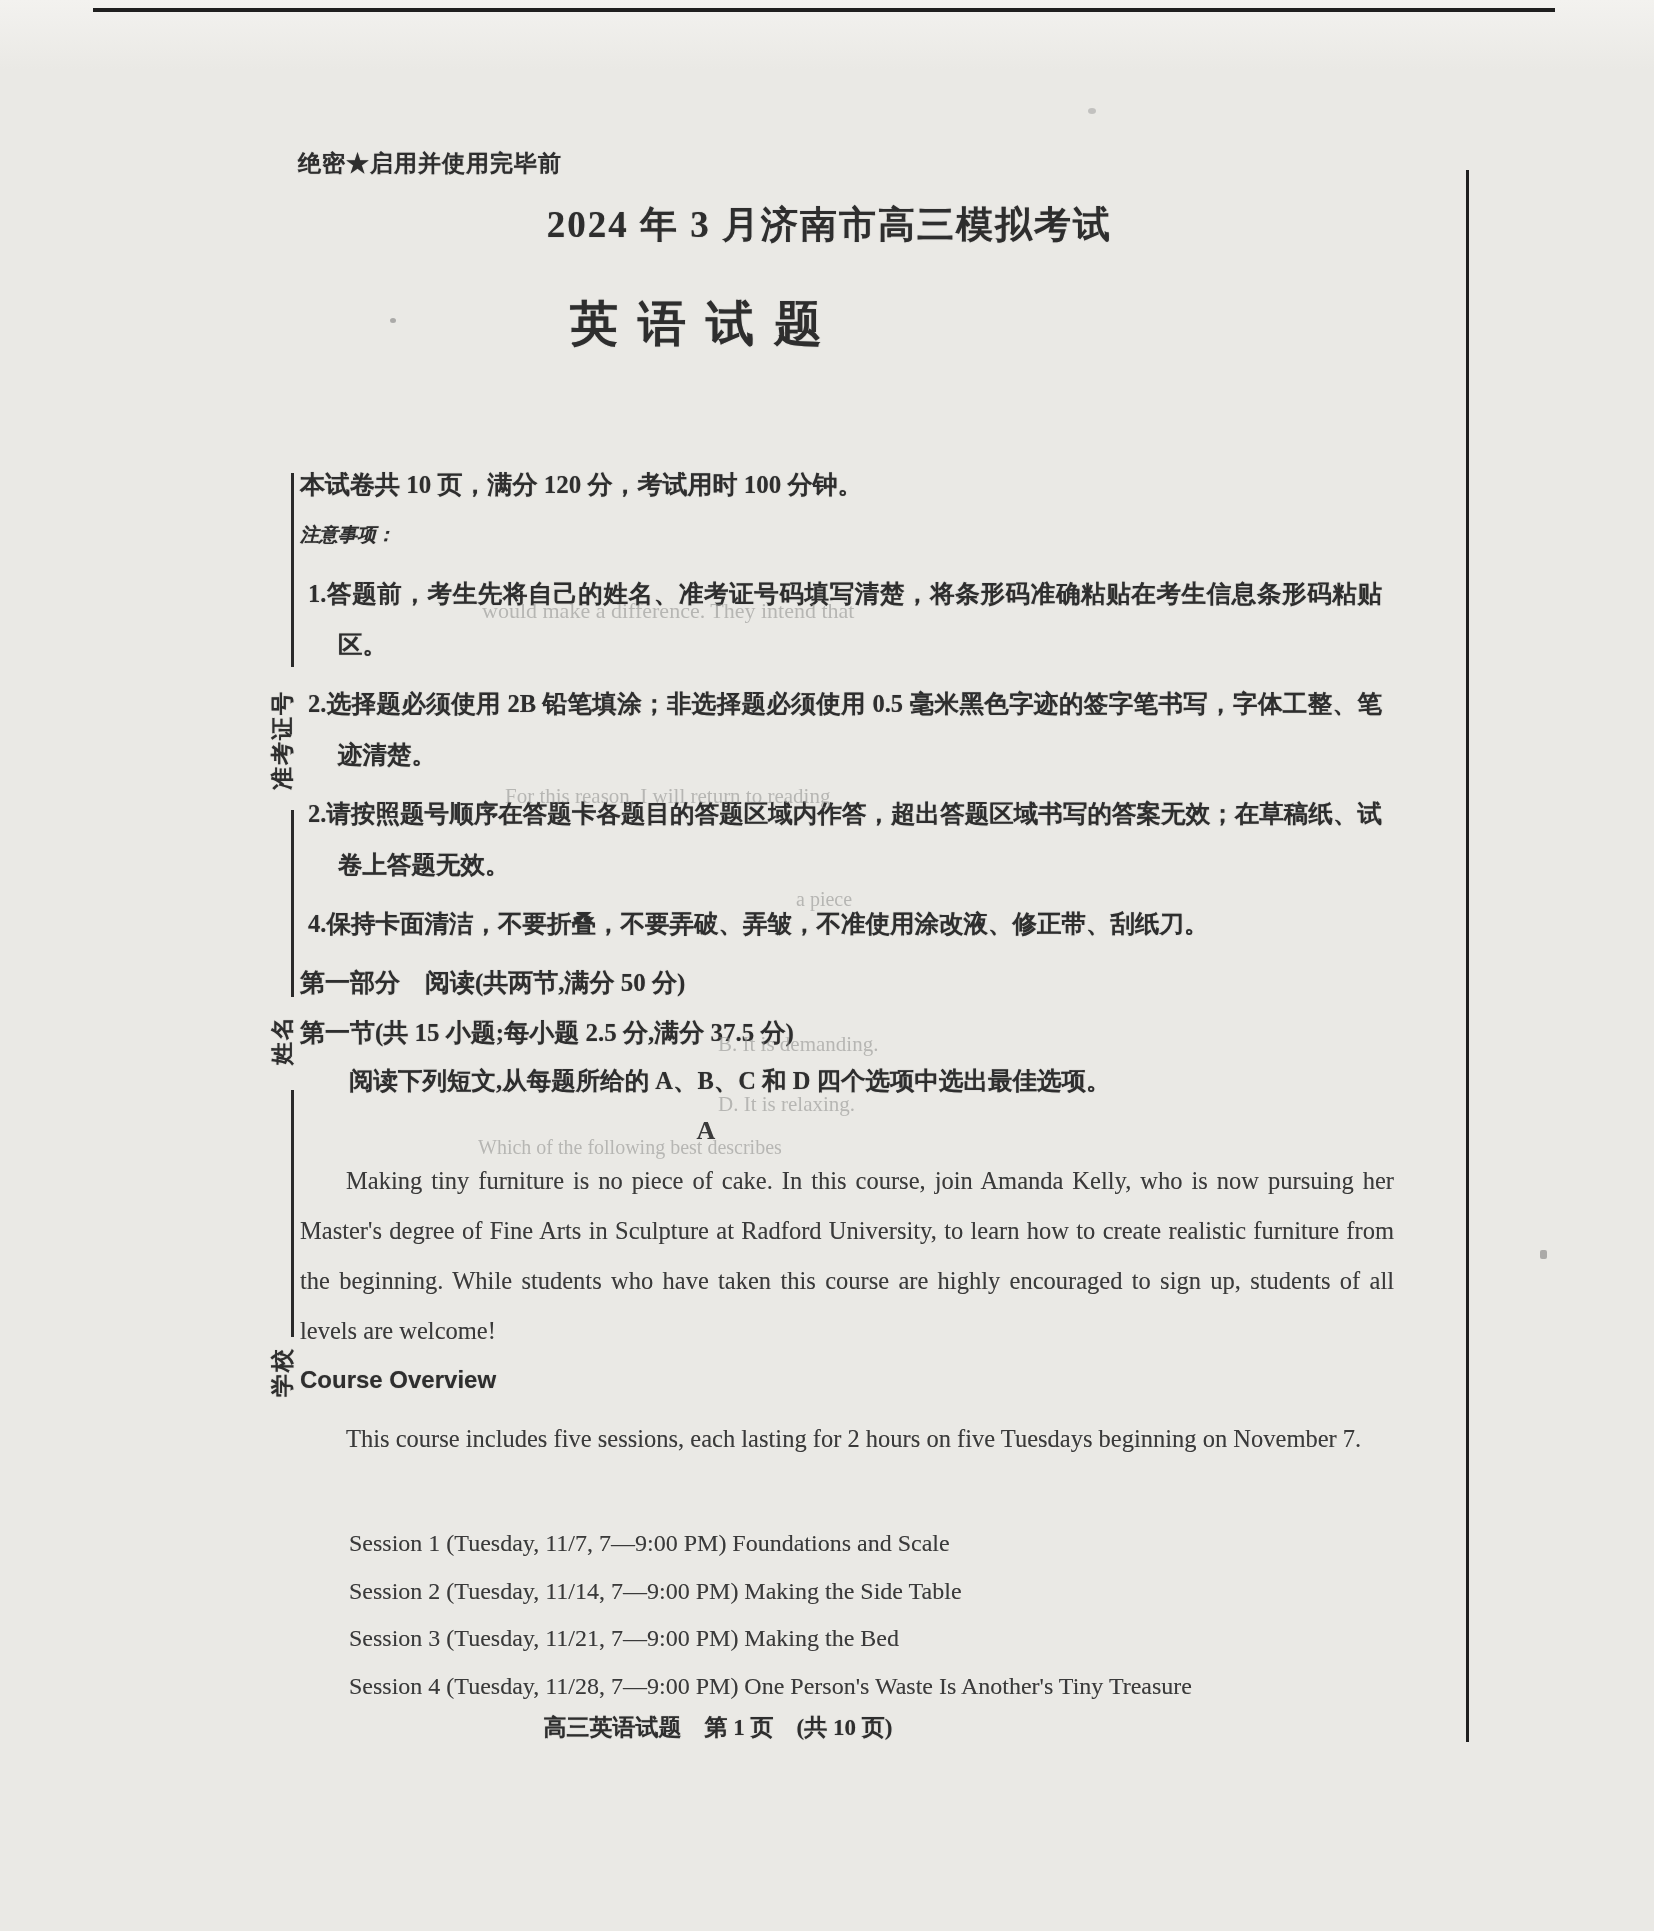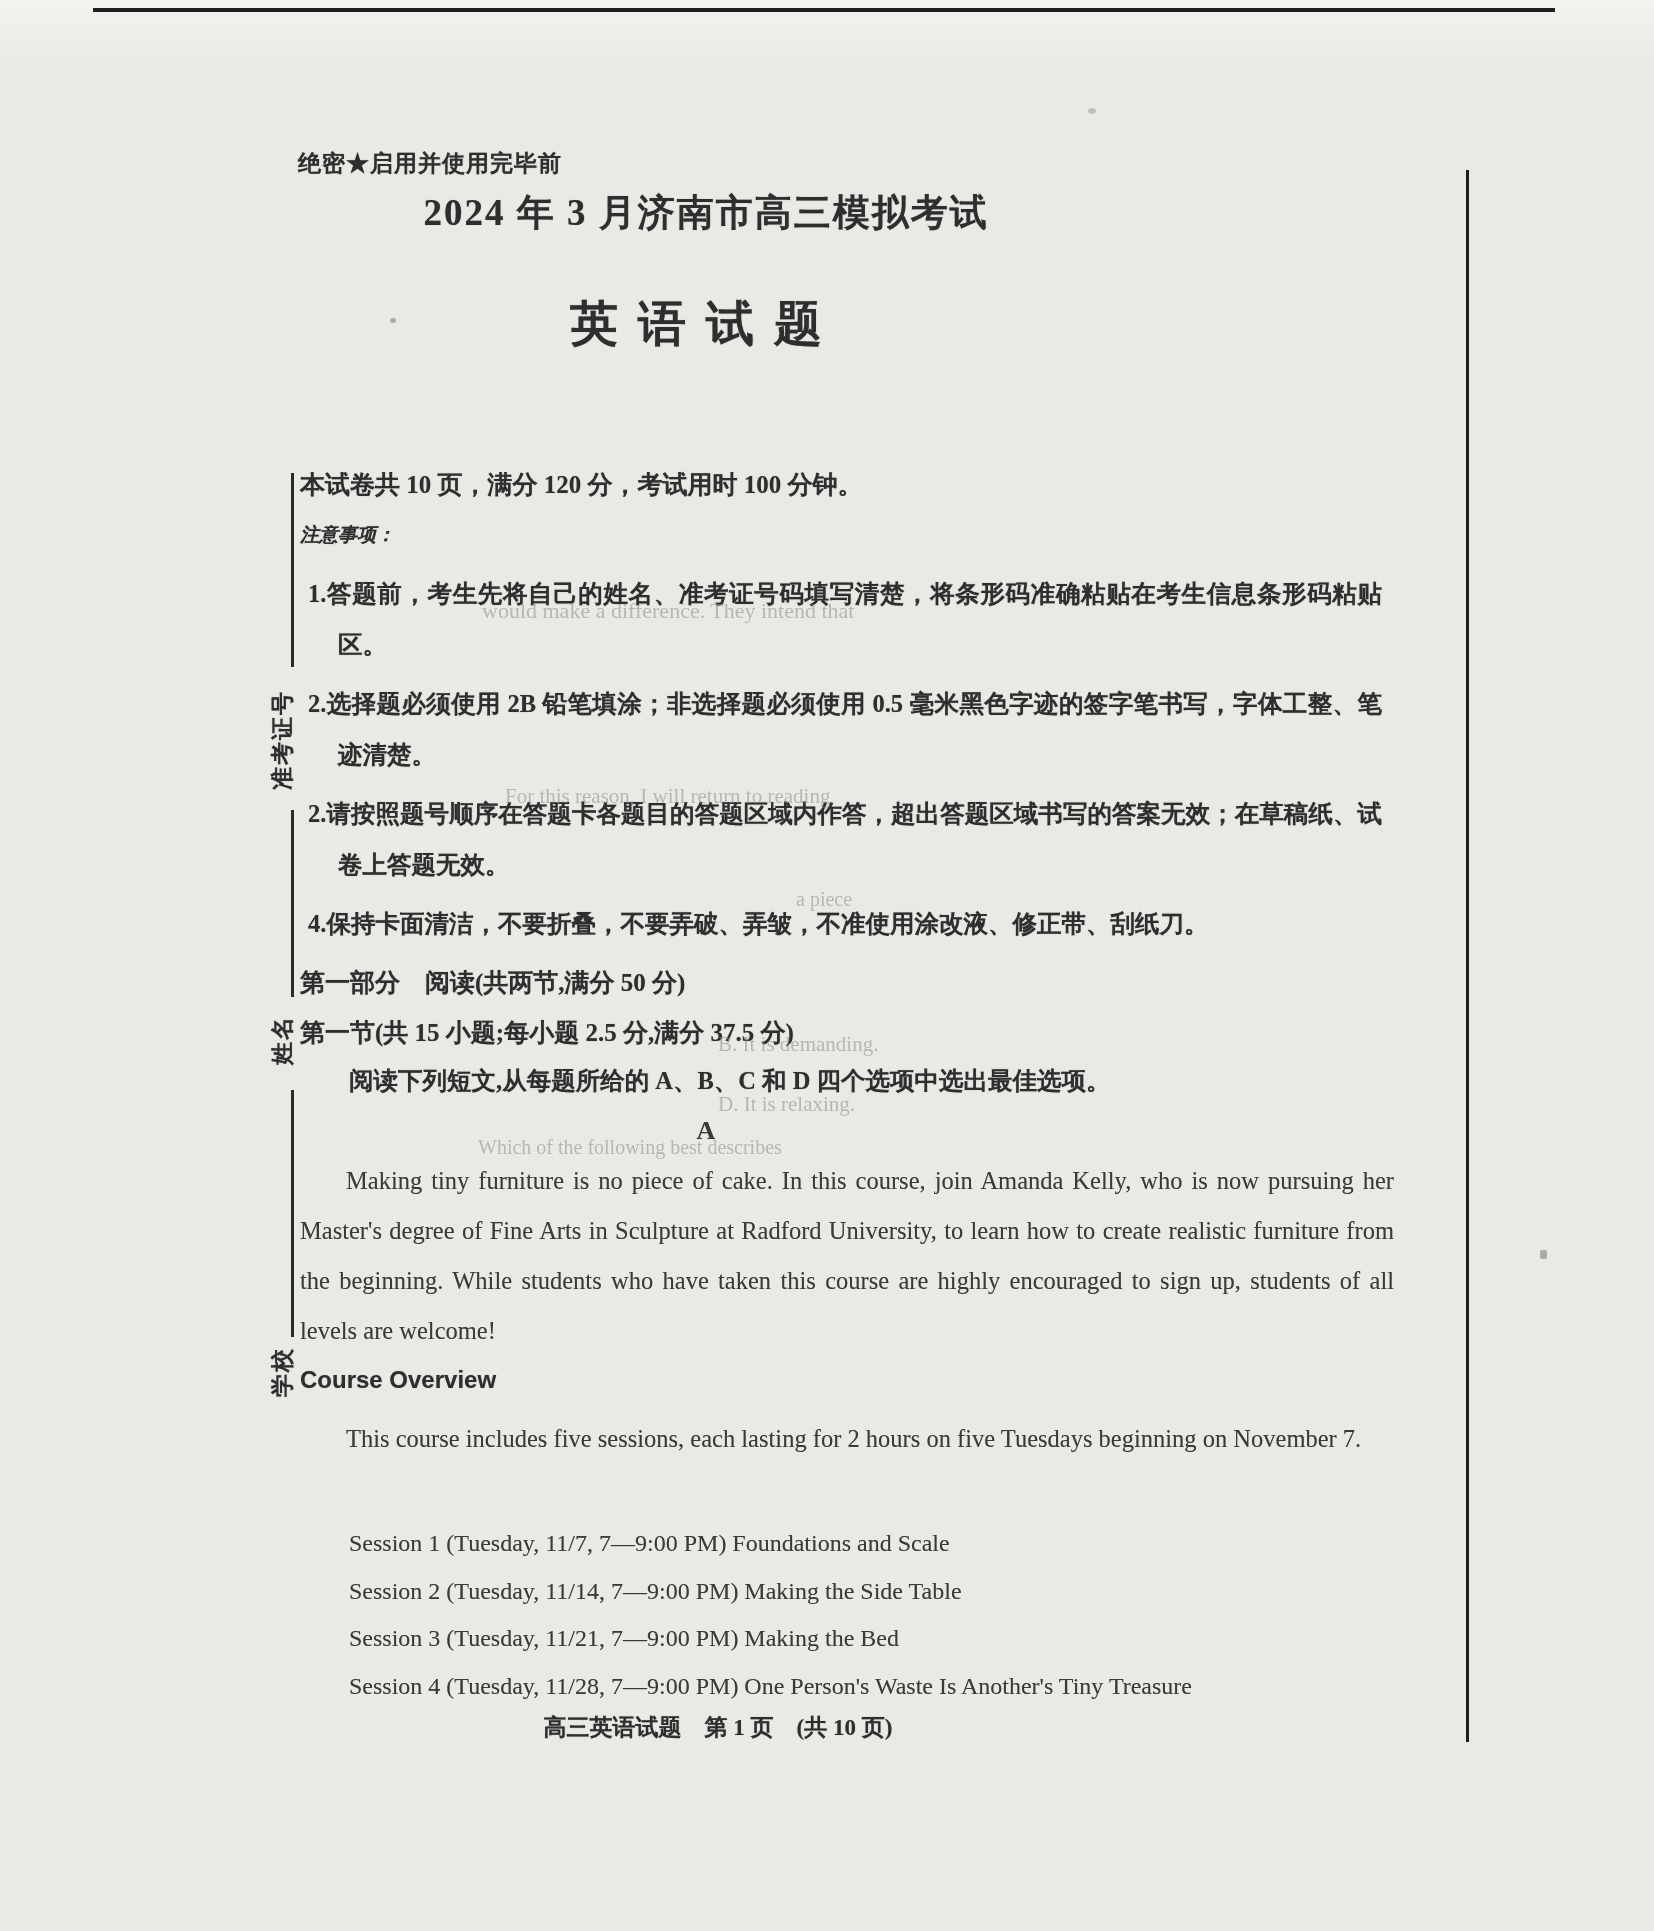--- a/index.html
+++ b/index.html
@@ -13,21 +13,21 @@
     overflow:hidden;
     font-family:"Liberation Serif", serif;
     color:#2e2e2e;
   }
   .abs { position:absolute; }
   .rule { background:#1f1f1f; }
   .cjk-bold { font-weight:bold; text-shadow:0 0 1px rgba(50,50,50,0.45); }
   .eng { color:#3a3a3a; text-shadow:0 0 0.5px rgba(70,70,70,0.35); }
 
   .classification { left:298px; top:148px; font-size:23px; letter-spacing:1px; }
-  .main-title { left:300px; top:188px; width:812px; text-align:center;
+  .main-title { left:300px; top:200px; width:812px; text-align:right;
                 font-size:37px; letter-spacing:2px; }
   .subject-title { left:300px; top:264px; width:812px; text-align:center;
                    font-size:48px; letter-spacing:20px;margin-top:28px; }
 
   .exam-info { left:300px; top:468px; font-size:25px; }
   .notes-heading { left:300px; top:522px; font-size:19px;font-style:italic; }
   .notes { left:300px; top:560px; width:1090px; font-size:24.5px; line-height:51px; }
   .notes p { margin:8px; padding-left:30px; text-indent:-30px; text-align:justify; }
 
   .part-heading { left:300px; top:966px; font-size:25px; }

